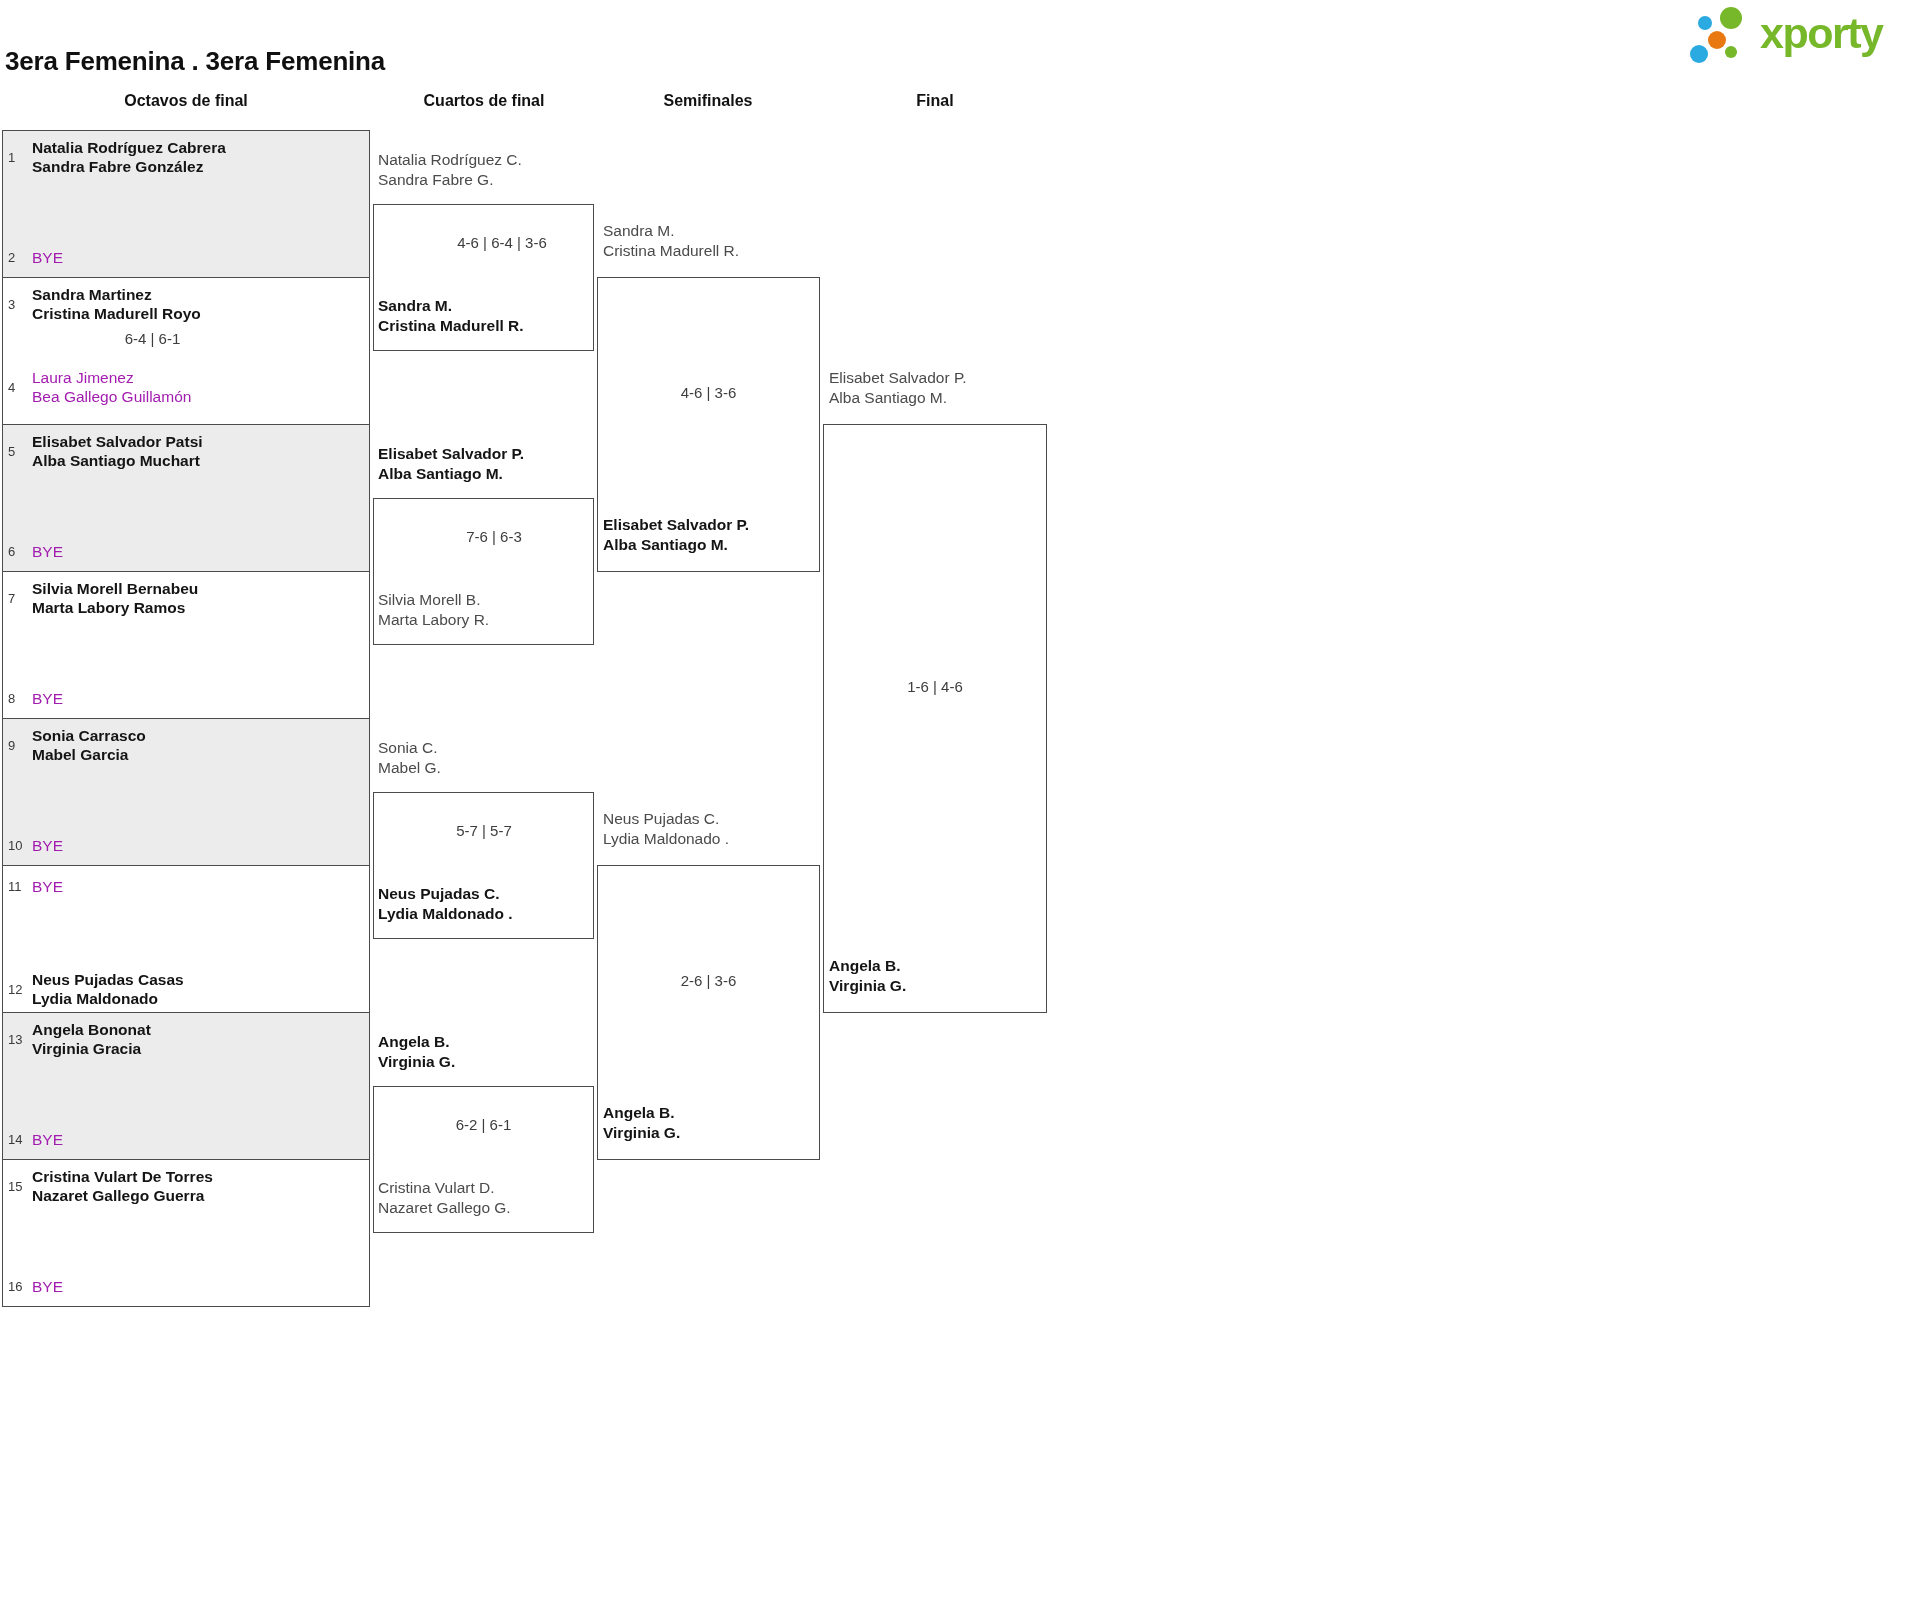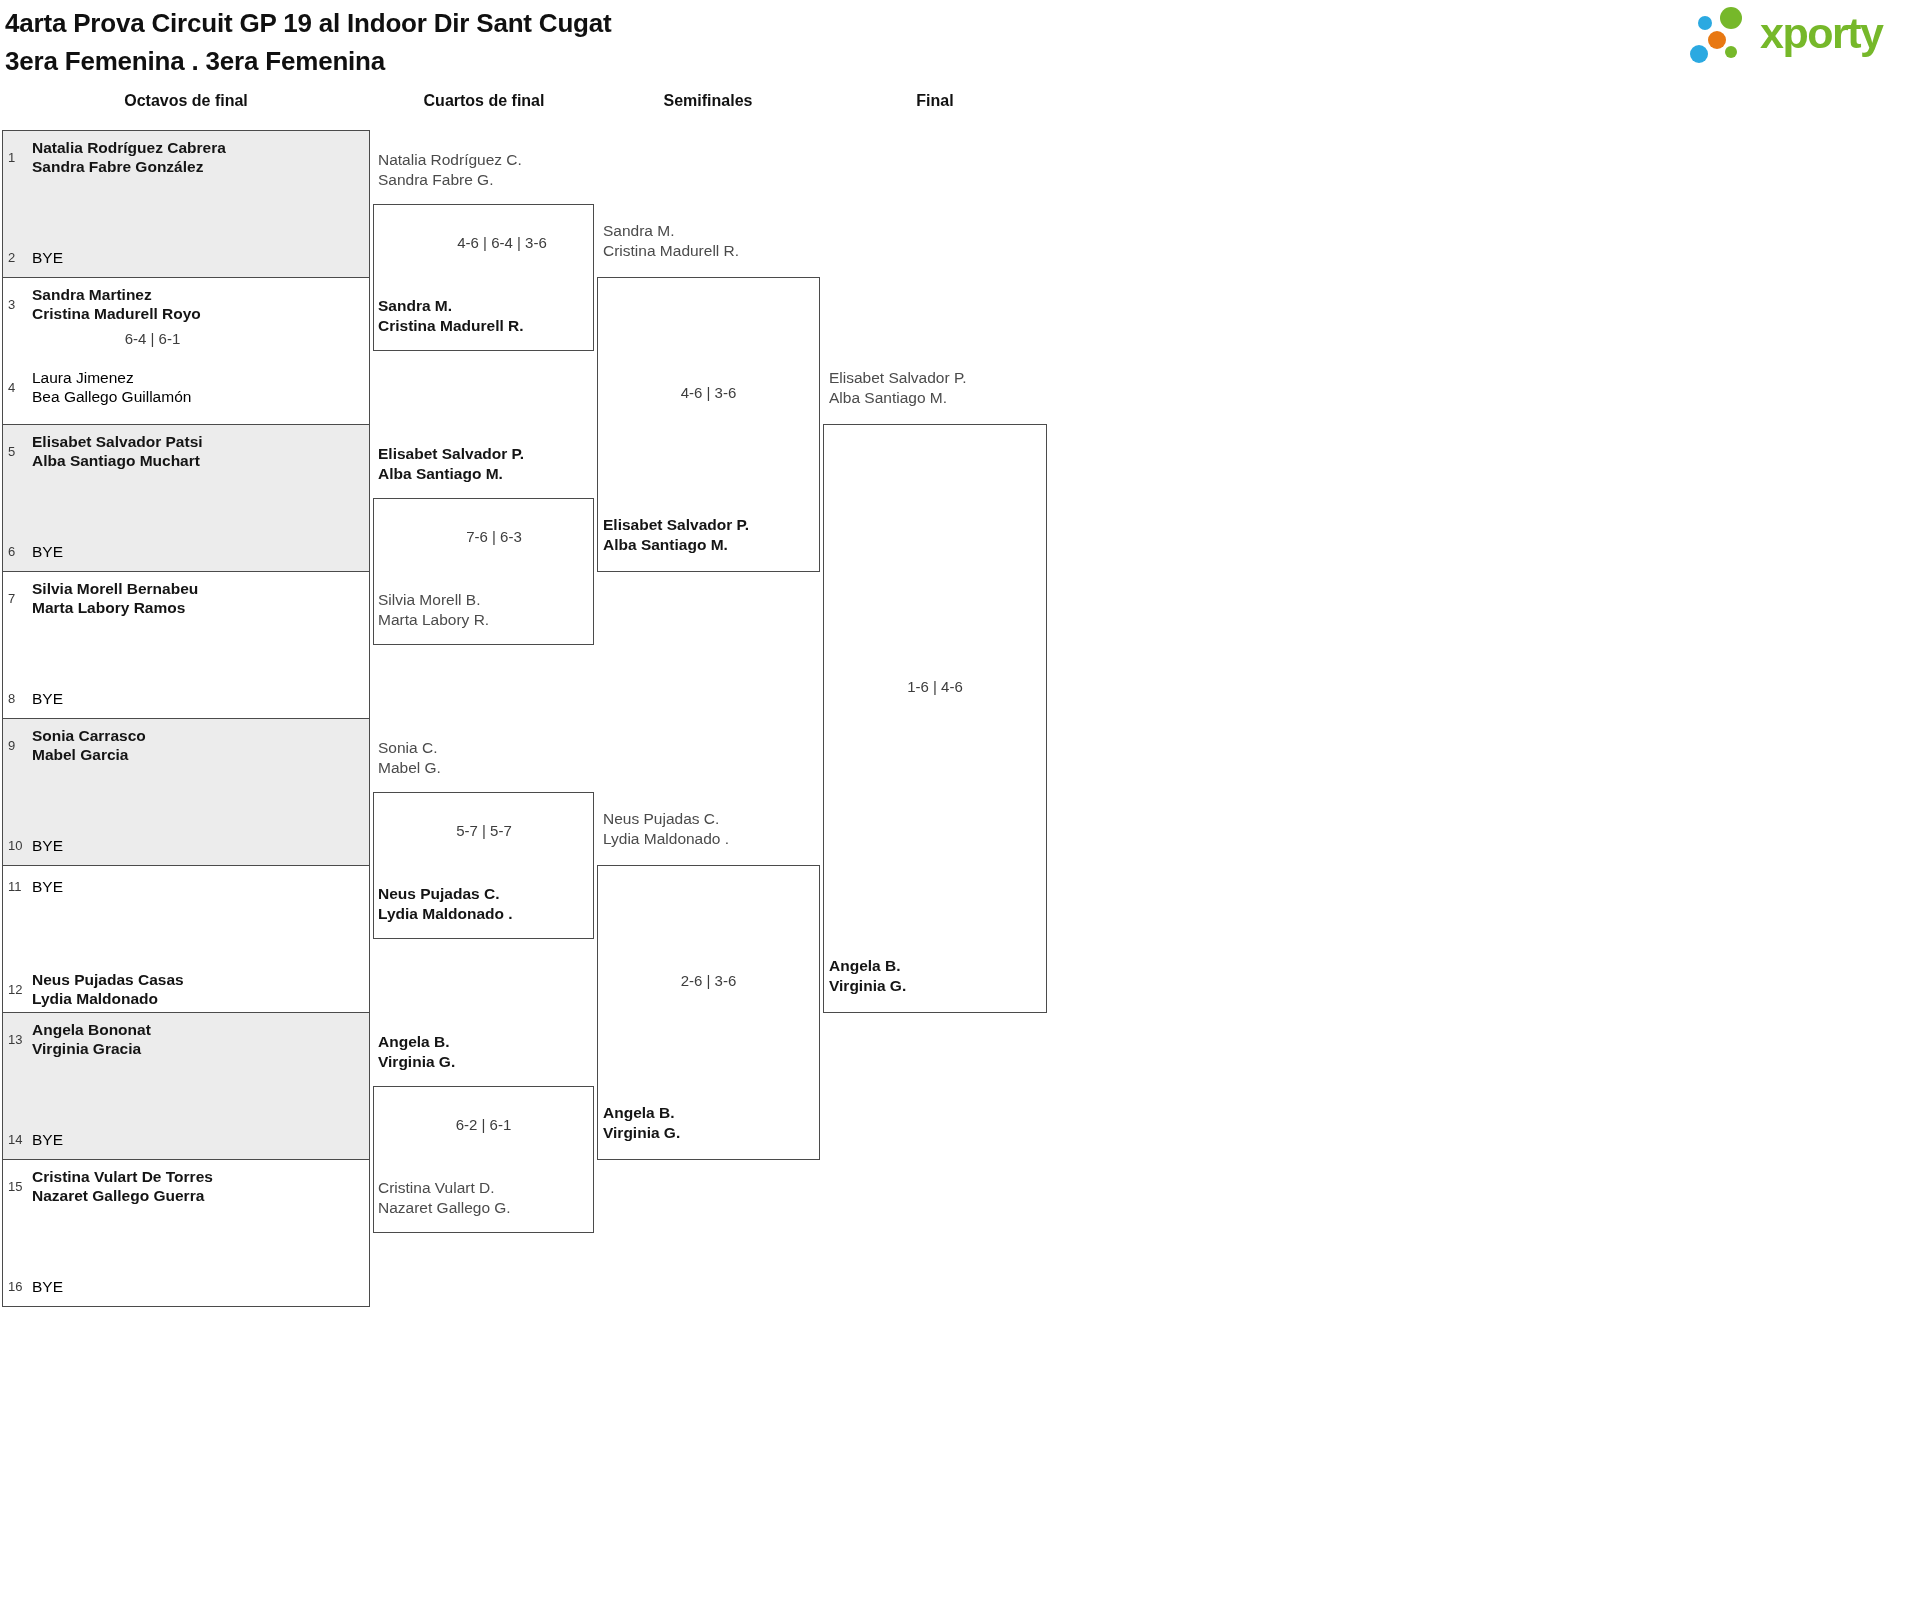--- a/index.html
+++ b/index.html
@@ -17,35 +17,34 @@
     position:absolute; top:92px; transform:translateX(-50%);
     font-size:16px; font-weight:bold; color:#111; white-space:nowrap;
   }
   .logo { position:absolute; left:1688px; top:2px; display:flex; align-items:center; gap:2px; }
   .logo-text { font-size:43px; font-weight:bold; letter-spacing:-1.5px; line-height:60px; }
   .mbox { position:absolute; border:1px solid #4b4b4b; box-sizing:border-box; background:transparent; }
   .r1shade { background:#ececec; }
   .r1white { background:#ffffff; }
   .slot { position:absolute; display:flex; align-items:center; }
   .seed { width:20px; margin-right:4px; font-size:13px; color:#3a3a3a; flex:none; }
-  .names { display:flex; flex-direction:column; line-height:19px; font-size:15.5px; color:#000000; white-space:nowrap; }
+  .names { display:flex; flex-direction:column; line-height:19px; font-size:15.5px; color:#a21caf; white-space:nowrap; }
   .slot.winner .names { font-weight:bold; color:#141414; }
   .team {
     position:absolute; display:flex; flex-direction:column; line-height:20px;
     font-size:15.5px; color:#4b4b4b; white-space:nowrap;
   }
   .team.winner { font-weight:bold; color:#141414; }
   .score { position:absolute; text-align:center; font-size:15px; color:#3d3d3d; white-space:nowrap; }
 </style>
 </head>
 <body>
 
 <div class="stage">
 
-  <div class="title">4arta Prova Circuit GP 19 al Indoor Dir Sant Cugat</div>
   <div class="title subtitle">3era Femenina . 3era Femenina</div>
 
   <div class="logo">
     <svg width="70" height="62" viewBox="0 0 70 62">
       <circle cx="17" cy="21" r="7" fill="#2ba9e1"></circle>
       <circle cx="43" cy="16" r="11" fill="#76b82a"></circle>
       <circle cx="29" cy="38" r="9" fill="#e87812"></circle>
       <circle cx="11" cy="52" r="9" fill="#2ba9e1"></circle>
       <circle cx="43" cy="50" r="6" fill="#76b82a"></circle>
     </svg>

